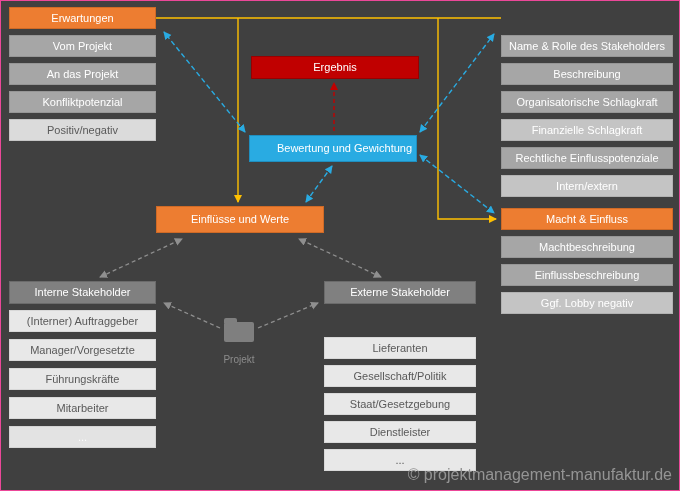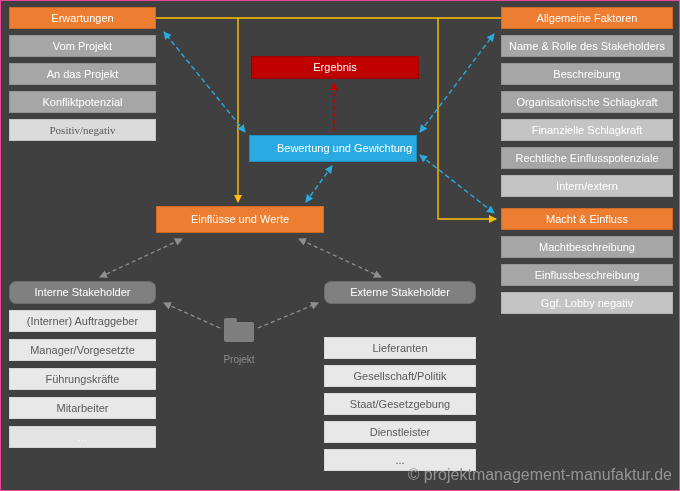--- a/index.html
+++ b/index.html
@@ -3,24 +3,24 @@
 <meta charset="utf-8">
 <style>
   html,body{margin:0;padding:0;background:#fff;}
   .canvas{position:relative;width:680px;height:491px;background:#404040;border:1px solid #ec4899;
           font-family:"Liberation Sans",sans-serif;overflow:hidden;box-sizing:border-box;}
   .box{position:absolute;display:flex;align-items:center;justify-content:center;box-sizing:border-box;
        font-size:11px;line-height:1.1;text-align:center;border:1px solid rgba(0,0,0,.15);z-index:1;}
   .hdr-orange{background:#ED7D31;border-color:#cf6a26;color:#fff;}
   .box-red{background:#C00000;border-color:#990000;color:#fff;}
   .box-cyan{background:#29ABE2;border-color:#1f8fc0;color:#fff;padding-left:23px;}
-  .hdr-gray{background:#808080;border-color:#6b6b6b;color:#fff;border-radius:7px;}
+  .hdr-gray{background:#808080;border-color:#6b6b6b;color:#fff;}
   .it-mid{background:#A6A6A6;border-color:#969696;color:#fff;}
   .it-light{background:#C4C4C4;border-color:#b2b2b2;color:#fff;}
-  .it-pale{background:#DBDBDB;border-color:#c6c6c6;color:#595959;font-family:Liberation Serif, serif;}
+  .it-pale{background:#DBDBDB;border-color:#c6c6c6;color:#595959;}
   .it-paler{background:#E8E8E8;border-color:#d8d8d8;color:#595959;text-align:center;}
   .it-dots{background:#E3E3E3;border-color:#d4d4d4;color:#fbfbfb;}
   svg.arrows{position:absolute;left:0;top:0;z-index:5;pointer-events:none;}
   .folder{position:absolute;left:223px;top:321px;width:30px;height:20px;background:#7F7F7F;border-radius:2px;z-index:1;}
   .folder::before{content:"";position:absolute;top:-4px;left:0;width:13px;height:5px;background:#7F7F7F;border-radius:2px 2px 0 0;}
   .projekt-label{position:absolute;left:198px;top:353px;width:80px;text-align:center;color:#8c8c8c;font-size:10px;z-index:1;}
   .copyright{position:absolute;right:7px;top:465px;color:#949494;font-size:16px;z-index:1;}
 </style>
 </head>
 <body>
@@ -59,21 +59,20 @@
     <line x1="219" y1="327" x2="163" y2="302" stroke="#8f8f8f" stroke-width="1.3" stroke-dasharray="4 3" marker-end="url(#ag)"></line>
     <line x1="257" y1="327" x2="317" y2="302" stroke="#8f8f8f" stroke-width="1.3" stroke-dasharray="4 3" marker-end="url(#ag)"></line>
   </svg>
 
   <div class="box hdr-orange" style="left:8px;top:6px;width:147px;height:22px">Erwartungen</div>
   <div class="box it-mid" style="left:8px;top:34px;width:147px;height:22px">Vom Projekt</div>
   <div class="box it-mid" style="left:8px;top:62px;width:147px;height:22px">An das Projekt</div>
   <div class="box it-mid" style="left:8px;top:90px;width:147px;height:22px">Konfliktpotenzial</div>
   <div class="box it-pale" style="left:8px;top:118px;width:147px;height:22px">Positiv/negativ</div>
 
-  <div class="box hdr-orange" style="left:500px;top:6px;width:172px;height:22px">Allgemeine Faktoren</div>
   <div class="box it-mid" style="left:500px;top:34px;width:172px;height:22px">Name &amp; Rolle des Stakeholders</div>
   <div class="box it-mid" style="left:500px;top:62px;width:172px;height:22px">Beschreibung</div>
   <div class="box it-mid" style="left:500px;top:90px;width:172px;height:22px">Organisatorische Schlagkraft</div>
   <div class="box it-light" style="left:500px;top:118px;width:172px;height:22px">Finanzielle Schlagkraft</div>
   <div class="box it-mid" style="left:500px;top:146px;width:172px;height:22px">Rechtliche Einflusspotenziale</div>
   <div class="box it-light" style="left:500px;top:174px;width:172px;height:22px">Intern/extern</div>
 
   <div class="box hdr-orange" style="left:500px;top:207px;width:172px;height:22px">Macht &amp; Einfluss</div>
   <div class="box it-mid" style="left:500px;top:235px;width:172px;height:22px">Machtbeschreibung</div>
   <div class="box it-mid" style="left:500px;top:263px;width:172px;height:22px">Einflussbeschreibung</div>

